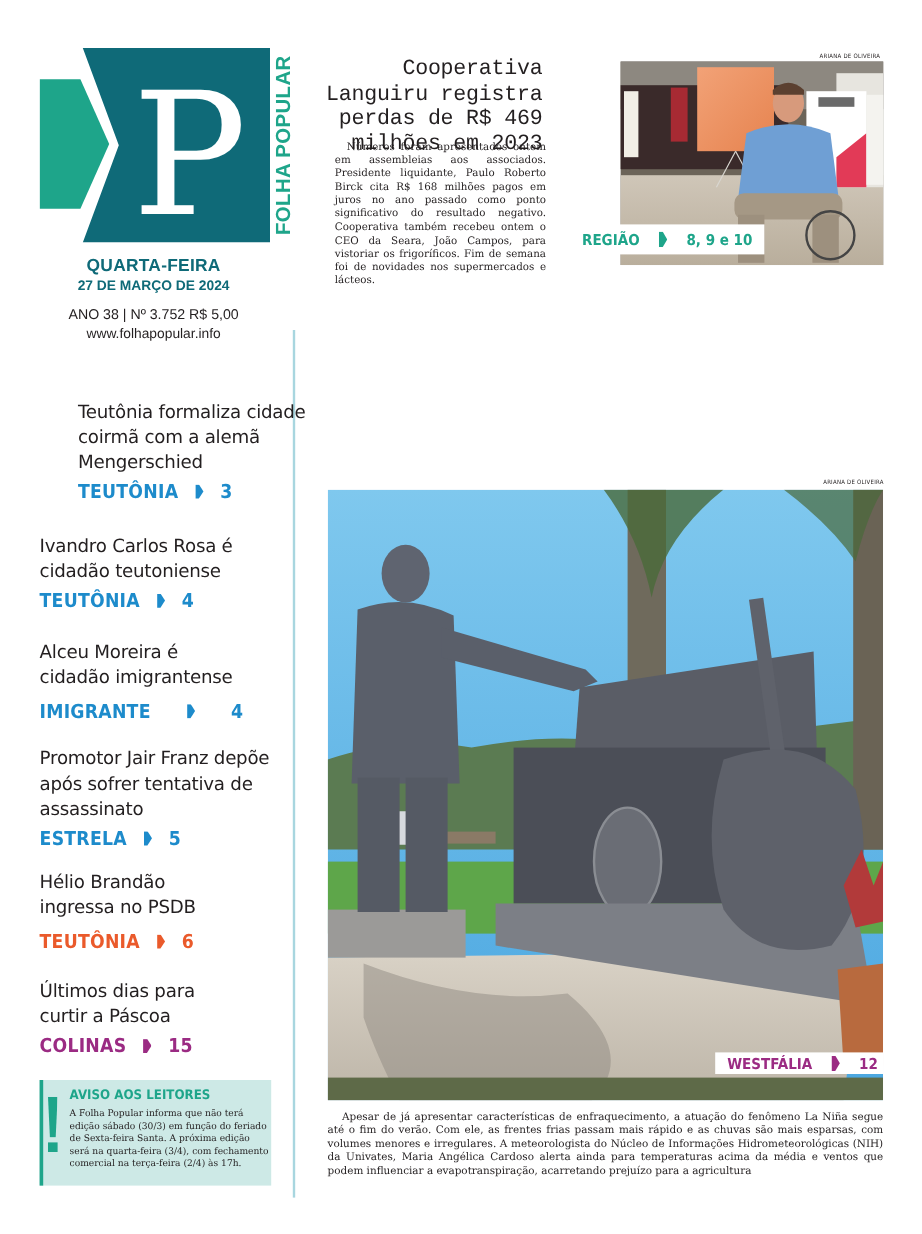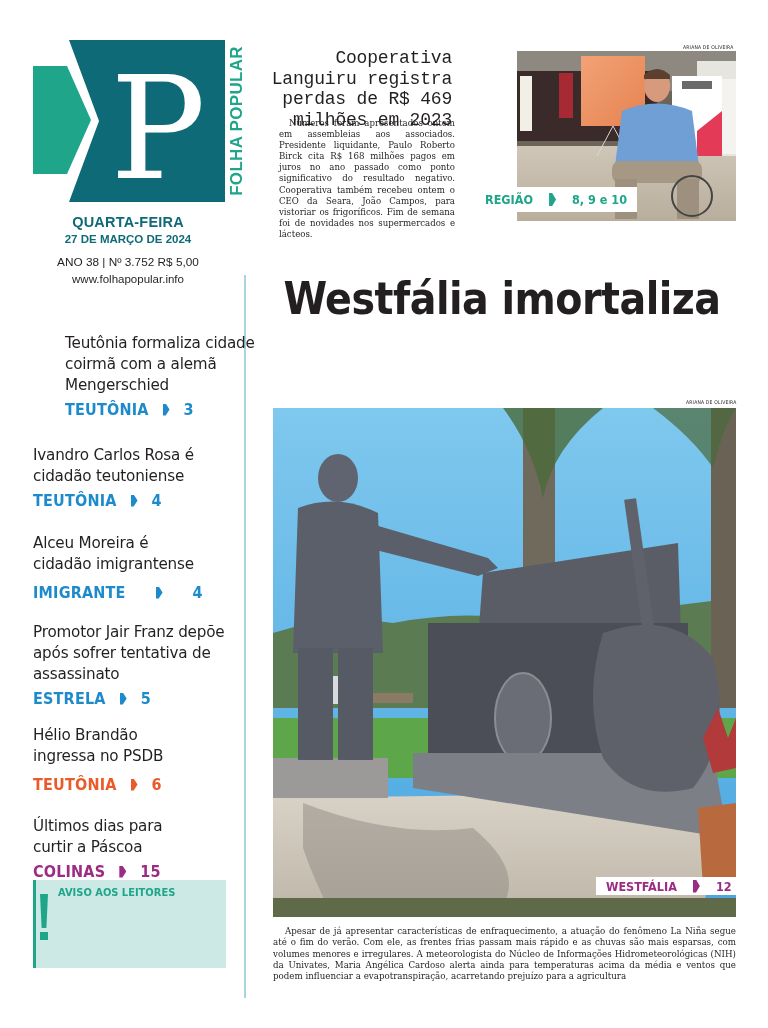--- a/index.html
+++ b/index.html
@@ -30,21 +30,21 @@
     .teaser { position:absolute; left:33px; width:205px; }
     .teaser h3 { font-family:"DejaVu Sans", sans-serif; font-weight:normal; font-size:15.2px; line-height:21px; color:#231f20; letter-spacing:-0.2px; }
     .tag { display:flex; align-items:center; margin-top:4px; font-family:"DejaVu Sans Condensed","DejaVu Sans", sans-serif; font-weight:bold; font-size:16px; letter-spacing:0.2px; }
     .tag .arrow { display:inline-block; width:7px; height:12px; margin:0 14px 0 14px; clip-path:polygon(0 0, 45% 0, 100% 50%, 45% 100%, 0 100%); }
     .c-blue { color:#1d8bcb; } .c-blue .arrow { background:#1d8bcb; }
     .c-orange { color:#ea5a2b; } .c-orange .arrow { background:#ea5a2b; }
     .c-purple { color:#9b2b83; } .c-purple .arrow { background:#9b2b83; }
     .c-teal { color:#1ea58a; }
 
     
-    .notice { position:absolute; left:33px; top:880px; width:193px; height:88px; background:#cde9e6; border-left:3px solid #1ea58a; }
+    .notice { position:absolute; left:33px; top:900px; width:193px; height:88px; background:#cde9e6; border-left:3px solid #1ea58a; }
     .notice .bang { position:absolute; left:3px; top:14px; width:10px; height:46px; }
     .notice .bang .bar { position:absolute; left:1px; top:0; width:8px; height:34px; background:#1ea58a; clip-path:polygon(0 0,100% 0,80% 100%,20% 100%); }
     .notice .bang .dot { position:absolute; left:1px; top:38px; width:8px; height:8px; background:#1ea58a; }
     .notice h4 { position:absolute; left:22px; top:6px; font-family:"DejaVu Sans Condensed","DejaVu Sans", sans-serif; font-weight:bold; font-size:11px; color:#1ea58a; }
     .notice p { position:absolute; left:22px; top:23px; width:168px; font-family:"DejaVu Serif", serif; font-size:7.6px; line-height:10.6px; color:#231f20; }
 
     
     .coop-head { position:absolute; left:262px; top:48px; width:190px; text-align:right; font-family:Liberation Mono, monospace; font-size:18px; line-height:20.5px; color:#231f20; letter-spacing:-0.2px; }
     .coop-body { position:absolute; left:279px; top:118px; width:176px; font-family:"DejaVu Serif", serif; font-size:8.6px; line-height:11.1px; color:#231f20; text-align:justify; text-indent:10px; }
     .credit { position:absolute; font-family:"DejaVu Sans Condensed","DejaVu Sans", sans-serif; font-size:5px; color:#231f20; letter-spacing:0.2px; }
@@ -136,20 +136,21 @@
     <span>15</span>
   </div>
 </div>
 
 <div class="notice">
   <div class="bang">
     <div class="bar"></div>
       <div class="dot"></div>
   </div>
   <h4>AVISO AOS LEITORES</h4>
+  <p>A Folha Popular informa que não terá edição sábado (30/3) em função do feriado de Sexta-feira Santa. A próxima edição será na quarta-feira (3/4), com fechamento comercial na terça-feira (2/4) às 17h.</p>
 </div>
 
 <div class="coop-head">Cooperativa Languiru registra perdas de R$ 469 milhões em 2023</div>
 <div class="coop-body">Números foram apresentados ontem em assembleias aos associados. Presidente liquidante, Paulo Roberto Birck cita R$ 168 milhões pagos em juros no ano passado como ponto significativo do resultado negativo. Cooperativa também recebeu ontem o CEO da Seara, João Campos, para vistoriar os frigoríficos. Fim de semana foi de novidades nos supermercados e lácteos.</div>
 
 <div class="credit" style="left:683px; top:44px;">ARIANA DE OLIVEIRA</div>
 <div class="photo1">
   <svg width="267" height="170" viewBox="0 0 267 170">
     <defs>
       <linearGradient id="floor1" x1="0" y1="0" x2="0" y2="1">
@@ -185,21 +186,20 @@
     <circle cx="175" cy="145" r="20" fill="none" stroke="#444" stroke-width="2"></circle>
   </svg>
   <div class="label-box" style="left:6px; top:136px; height:25px;">
     <span class="c-teal">REGIÃO</span>
     <span class="arrow" style="background:#1ea58a;"></span>
     <span class="c-teal">8, 9 e 10</span>
   </div>
 </div>
 
 <div class="main-head">
-  <div>Westfália imortaliza</div>
 </div>
 
 <div class="credit" style="left:686px; top:399px;">ARIANA DE OLIVEIRA</div>
 
 <div class="photo2">
   <svg width="463" height="509" viewBox="0 0 463 509">
     <defs>
       <linearGradient id="sky" x1="0" y1="0" x2="0" y2="1">
         <stop offset="0" stop-color="#7fc8ee"></stop>
           <stop offset="1" stop-color="#4aa6e0"></stop>

